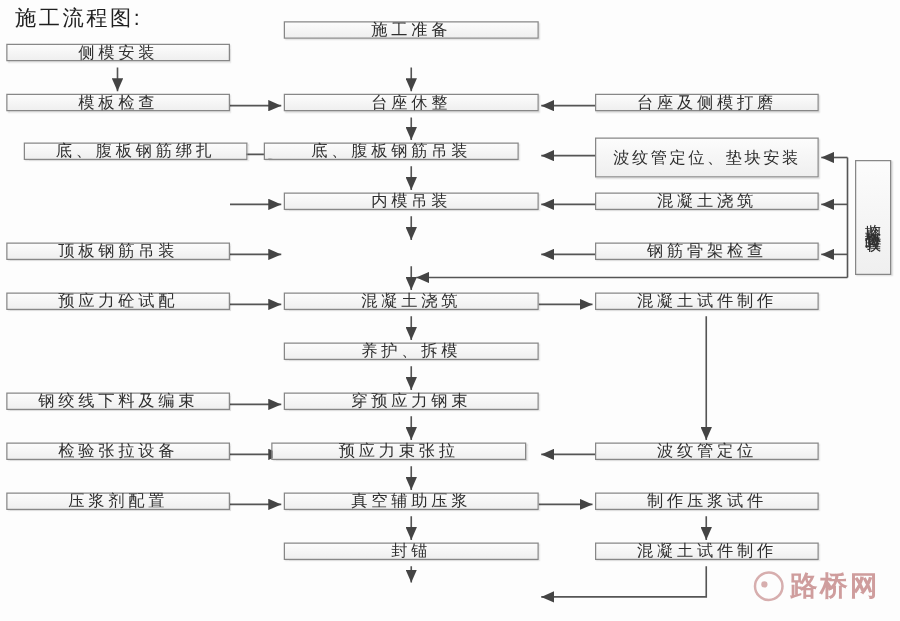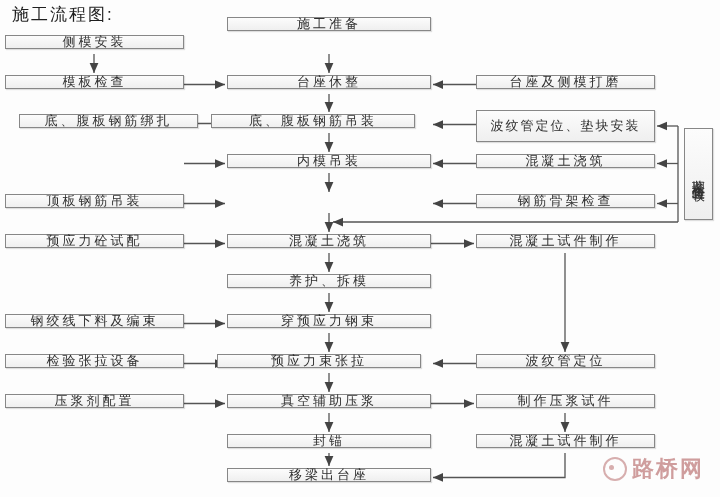--- a/index.html
+++ b/index.html
@@ -120,21 +120,20 @@
   <div class="node" style="left:227px;top:17px;width:204px">施工准备</div>
   <div class="node" style="left:227px;top:75px;width:204px">台座休整</div>
   <div class="node" style="left:211px;top:114px;width:204px">底、腹板钢筋吊装</div>
   <div class="node" style="left:227px;top:154px;width:204px">内模吊装</div>
   <div class="node" style="left:227px;top:234px;width:204px">混凝土浇筑</div>
   <div class="node" style="left:227px;top:274px;width:204px">养护、拆模</div>
   <div class="node" style="left:227px;top:314px;width:204px">穿预应力钢束</div>
   <div class="node" style="left:217px;top:354px;width:204px">预应力束张拉</div>
   <div class="node" style="left:227px;top:394px;width:204px">真空辅助压浆</div>
   <div class="node" style="left:227px;top:434px;width:204px">封锚</div>
-  <div class="node" style="left:227px;top:468px;width:204px">移梁出台座</div>
 
   <div class="node" style="left:476px;top:75px;width:179px">台座及侧模打磨</div>
   <div class="node two-line" style="left:476px;top:110px;width:179px">
     <span class="inner">波纹管定位、垫块安装</span>
   </div>
   <div class="node" style="left:476px;top:154px;width:179px">混凝土浇筑</div>
   <div class="node" style="left:476px;top:194px;width:179px">钢筋骨架检查</div>
   <div class="node" style="left:476px;top:234px;width:179px">混凝土试件制作</div>
   <div class="node" style="left:476px;top:354px;width:179px">波纹管定位</div>
   <div class="node" style="left:476px;top:394px;width:179px">制作压浆试件</div>

